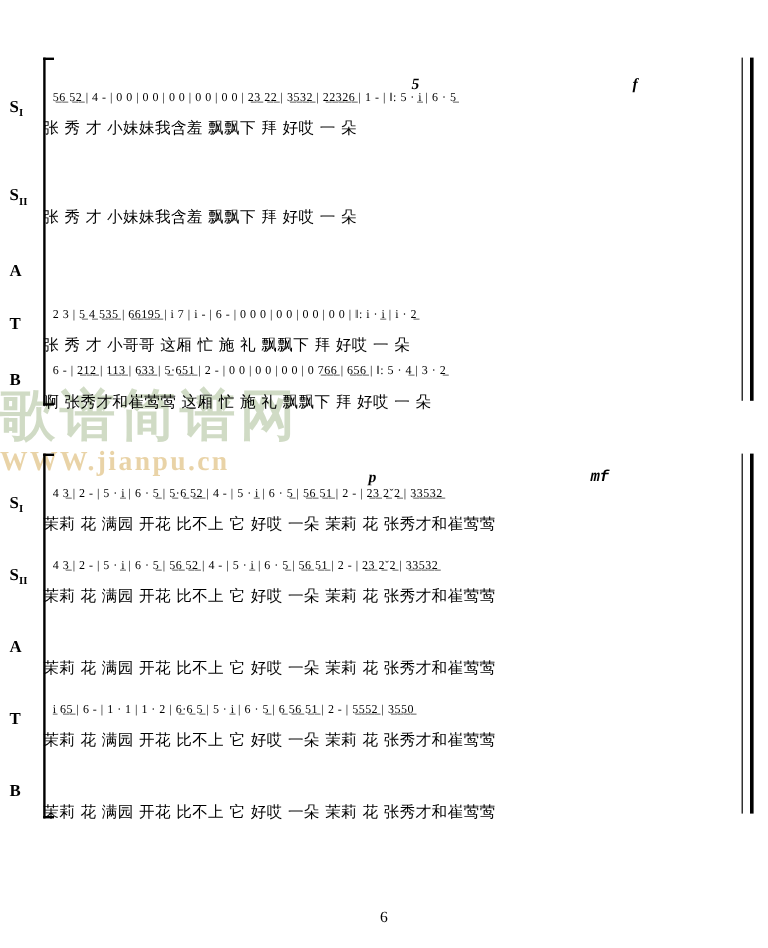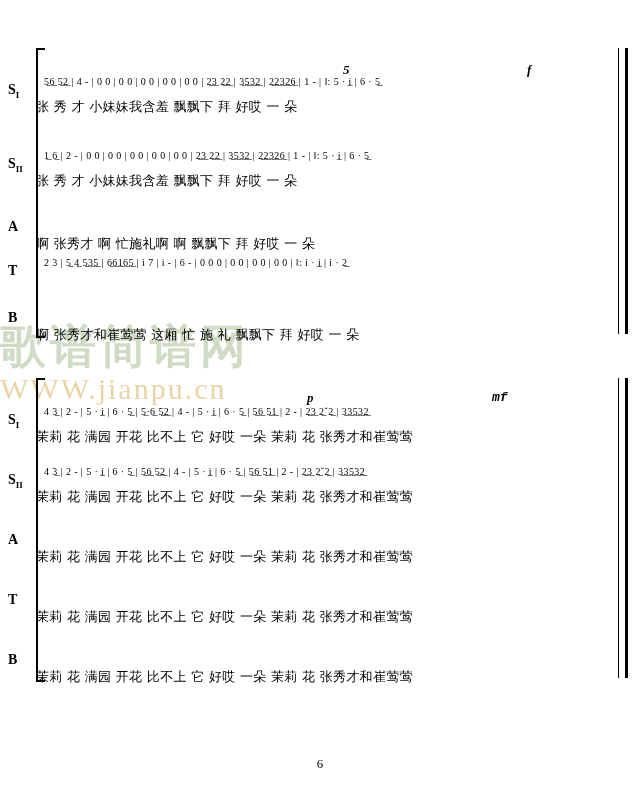--- a/index.html
+++ b/index.html
@@ -23,22 +23,22 @@
   }
   .wm-line1{
     font-family:"DejaVu Serif", serif;
     font-size:46px;
     font-weight:bold;
     color:rgba(170,190,150,0.55);
     letter-spacing:4px;
   }
   .wm-line2{
     font-family:"Liberation Serif", serif;
-    font-size:30px;
-    font-weight:normal;
+    font-size:23px;
+    font-weight:bold;
     color:rgba(215,175,95,0.55);
     letter-spacing:2px;
     margin-top:-6px;
   }
 
   
   .system{position:absolute;left:0;width:640px;}
   .sys1{top:48px;height:290px;}
   .sys2{top:378px;height:310px;}
 
@@ -137,36 +137,36 @@
     <div class="dyn" style="left:527px;top:14px;">f</div>
 
     <div class="stave" style="top:26px;">
       <div class="part-label">S<sub>I</sub></div>
       <div class="notes">5̲6̲ 5̲2̲ | 4 - | 0   0 | 0   0 | 0  0 | 0 0 | 0 0 | 2̲3̲ 2̲2̲ | 3̲5̲3̲2̲ | 2̲2̲3̲2̲6̲ | 1 - | ‖: 5 · i̲ | 6 · 5̲</div>
       <div class="lyrics">张 秀 才                                                         小妹妹我含羞  飘飘下 拜           好哎 一 朵</div>
     </div>
 
     <div class="stave" style="top:100px;">
       <div class="part-label">S<sub>II</sub></div>
-      <div class="notes">1̲ 6̲ | 2 - | 0   0 | 0   0 | 0  0 | 0 0 | 0 0 | 2̲3̲ 2̲2̲ | 3̲5̲3̲2̲ | 2̲2̲3̲2̲6̲ | 1 - | ‖: 5 · i̲ | 6 · 5̲</div>
       <div class="lyrics">张 秀 才                                                         小妹妹我含羞  飘飘下 拜           好哎 一 朵</div>
     </div>
 
     <div class="stave" style="top:163px;">
       <div class="part-label">A</div>
-      <div class="lyrics">啊      张秀才          啊      忙施礼啊   啊        飘飘下 拜          好哎 一 朵</div>
     </div>
 
     <div class="stave" style="top:207px;">
       <div class="part-label">T</div>
-      <div class="notes">2 3 | 5̲ 4̲ 5̲3̲5̲ | 6̲6̲1̲6̲5̲ | i 7 | i - | 6 - | 0 0 0 | 0 0 | 0 0 | 0 0 | ‖: i · i̲ | i · 2̲</div>
+      <div class="notes">2 3 | 5̲ 4̲ 5̲3̲5̲ | 6̲6̲1̲9̲5̲ | i 7 | i - | 6 - | 0 0 0 | 0 0 | 0 0 | 0 0 | ‖: i · i̲ | i · 2̲</div>
+      <div class="lyrics">张 秀 才     小哥哥 这厢       忙 施 礼                          飘飘下 拜          好哎 一 朵</div>
     </div>
 
     <div class="stave" style="top:254px;">
       <div class="part-label">B</div>
+      <div class="notes">6 - | 2̲1̲2̲ | 1̲1̲3̲ | 6̲3̲3̲ | 5̲·6̲5̲1̲ | 2 - | 0 0 | 0 0 | 0 0 | 0 7̲6̲6̲ | 6̲5̲6̲ | ‖: 5 · 4̲ | 3 · 2̲</div>
       <div class="lyrics">啊   张秀才和崔莺莺  这厢    忙 施 礼                          飘飘下 拜           好哎 一 朵</div>
     </div>
   </div>
 
   <div class="system sys2">
     <div class="bracket" style="height:300px;"></div>
     <div class="endbar" style="height:300px;"></div>
 
     <div class="dyn" style="left:307px;top:12px;">p</div>
     <div class="dyn" style="left:492px;top:12px;font-family:Liberation Mono, monospace;">mf</div>
@@ -183,20 +183,21 @@
       <div class="lyrics">茉莉  花    满园  开花  比不上  它    好哎  一朵  茉莉  花     张秀才和崔莺莺</div>
     </div>
 
     <div class="stave" style="top:146px;">
       <div class="part-label">A</div>
       <div class="lyrics">茉莉 花    满园   开花  比不上  它    好哎 一朵  茉莉   花      张秀才和崔莺莺</div>
     </div>
 
     <div class="stave" style="top:206px;">
       <div class="part-label">T</div>
+      <div class="notes">i̲ 6̲5̲ | 6 - | 1 · 1 | 1 · 2 | 6̲·6̲ 5̲ | 5 · i̲ | 6 · 5̲ | 6̲ 5̲6̲ 5̲1̲ | 2 - | 5̲5̲5̲2̲ | 3̲5̲5̲0̲</div>
       <div class="lyrics">茉莉 花    满园   开花  比不上  它    好哎 一朵  茉莉   花      张秀才和崔莺莺</div>
     </div>
 
     <div class="stave" style="top:266px;">
       <div class="part-label">B</div>
       <div class="lyrics">茉莉 花   满园   开花  比不上  它    好哎 一朵  茉莉   花     张秀才和崔莺莺</div>
     </div>
   </div>
 
   <div class="pagenum">6</div>

